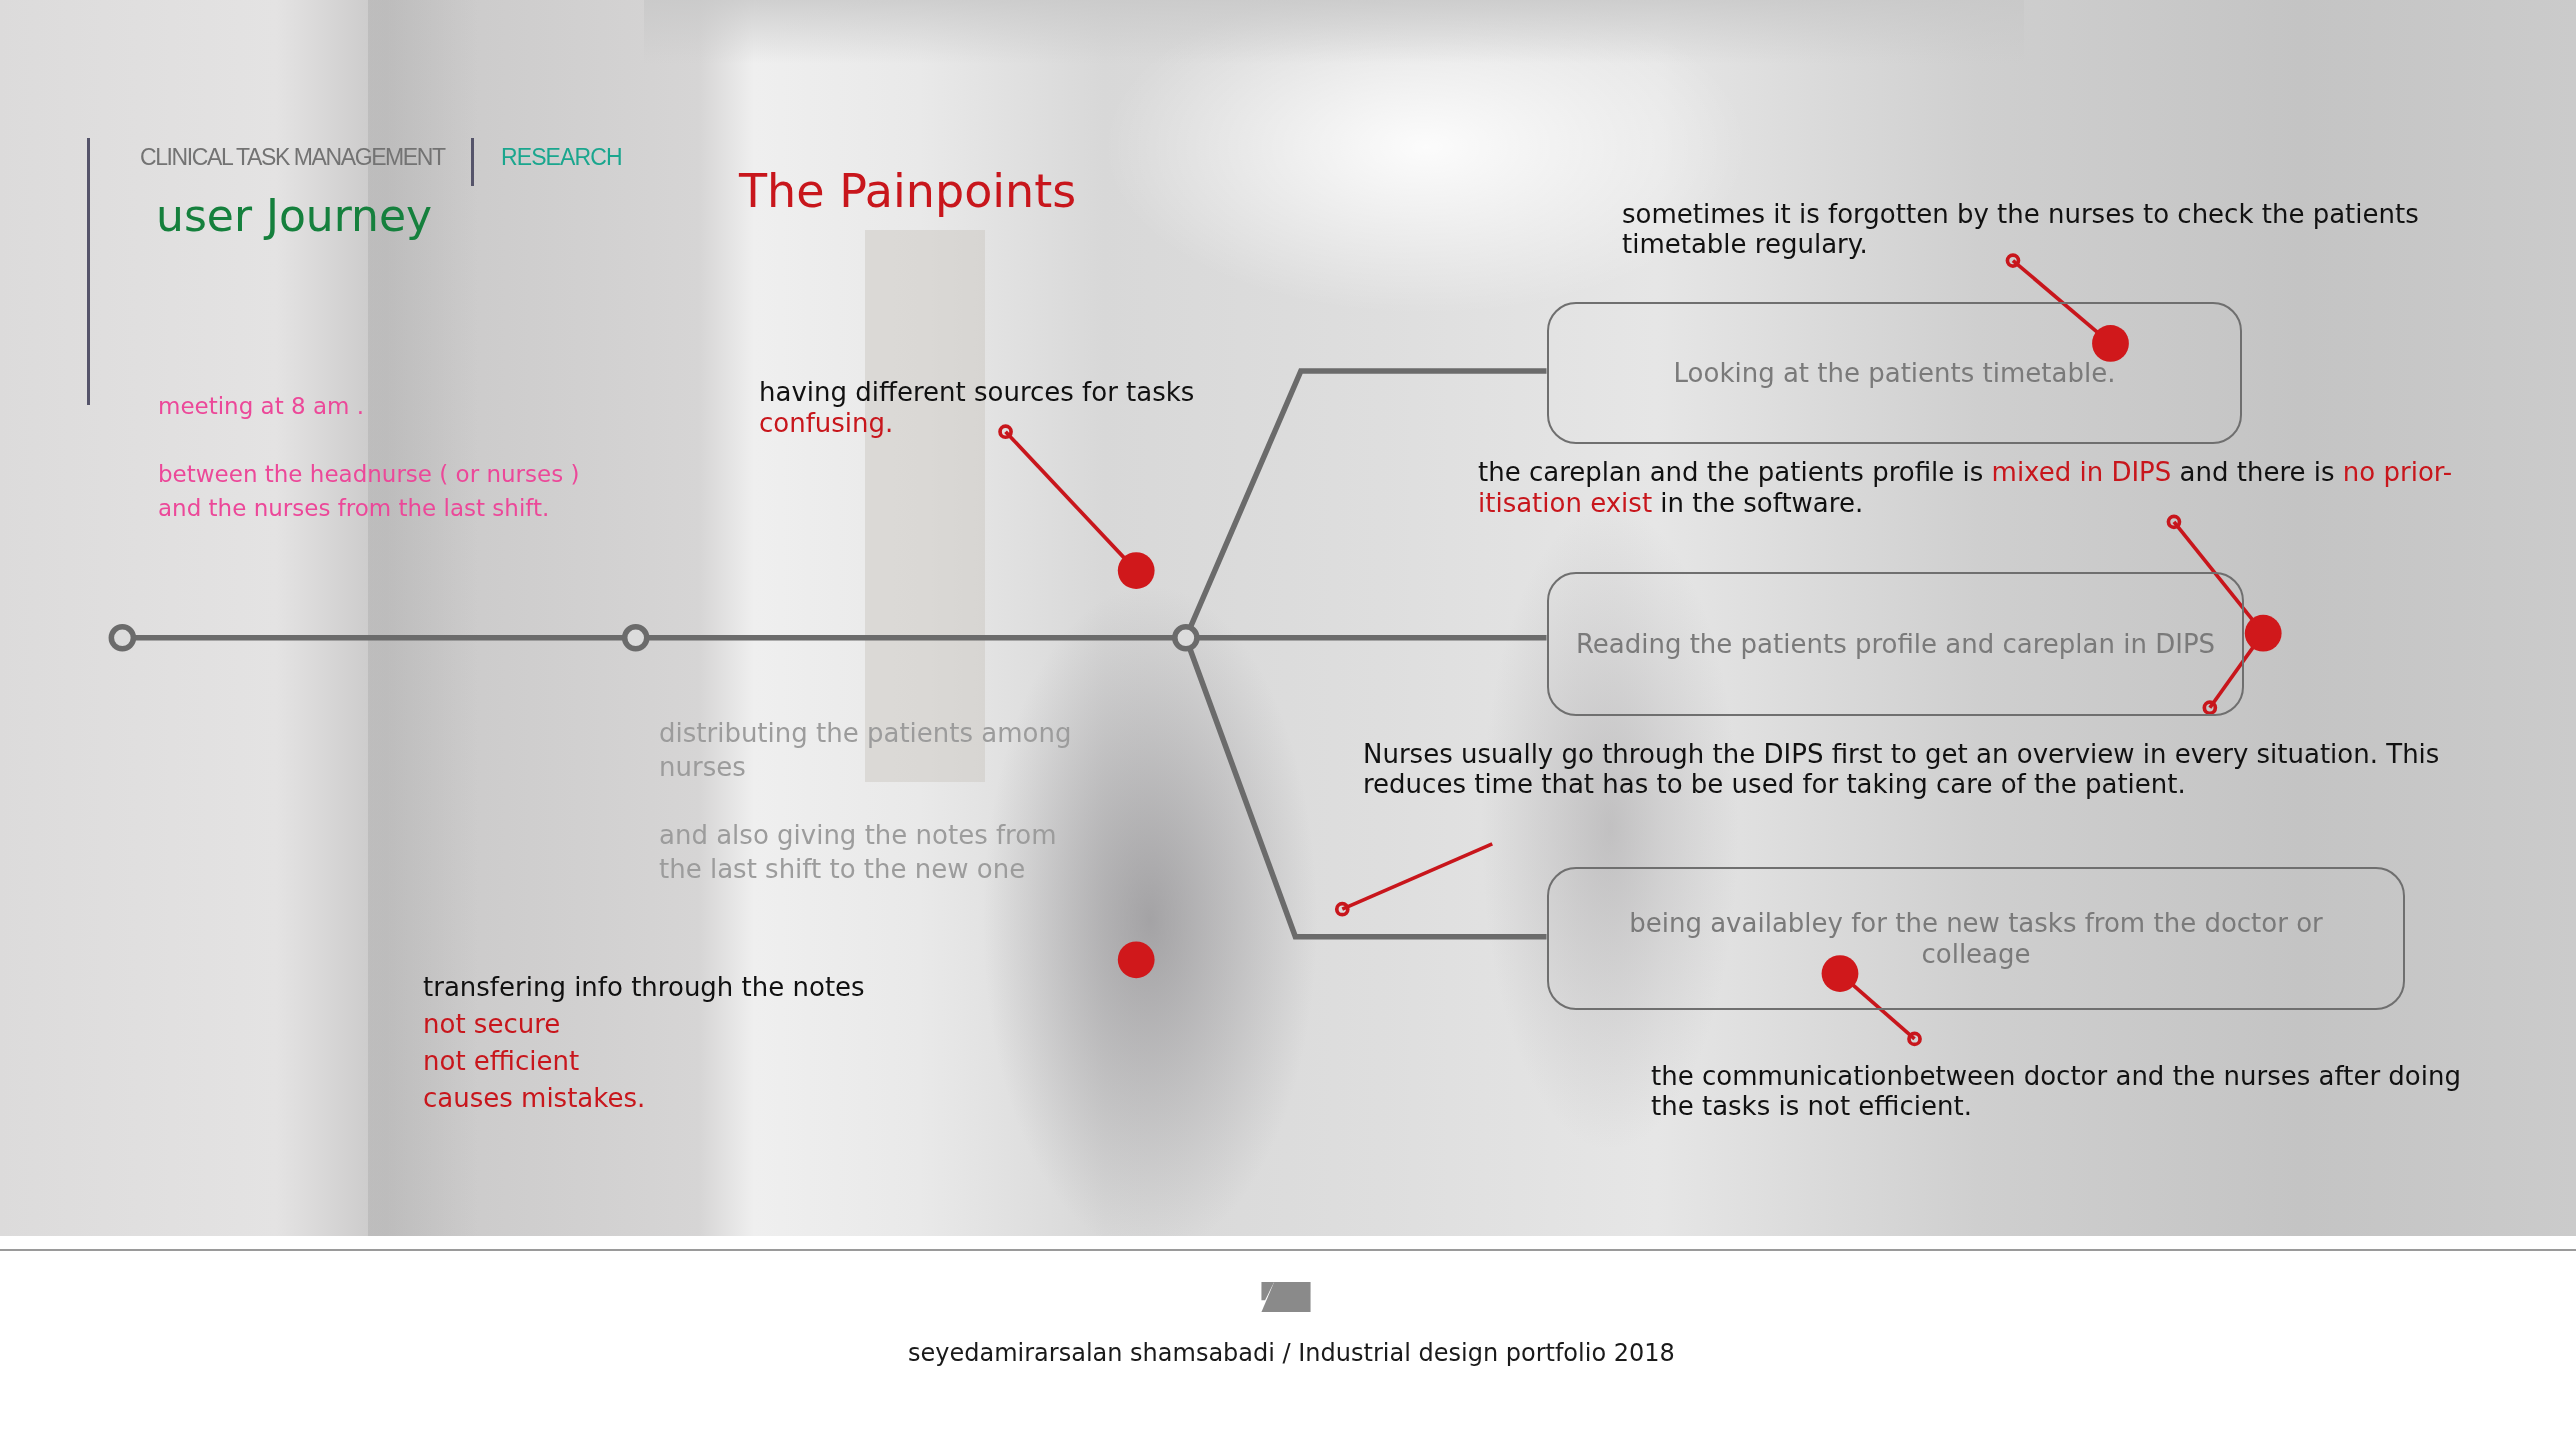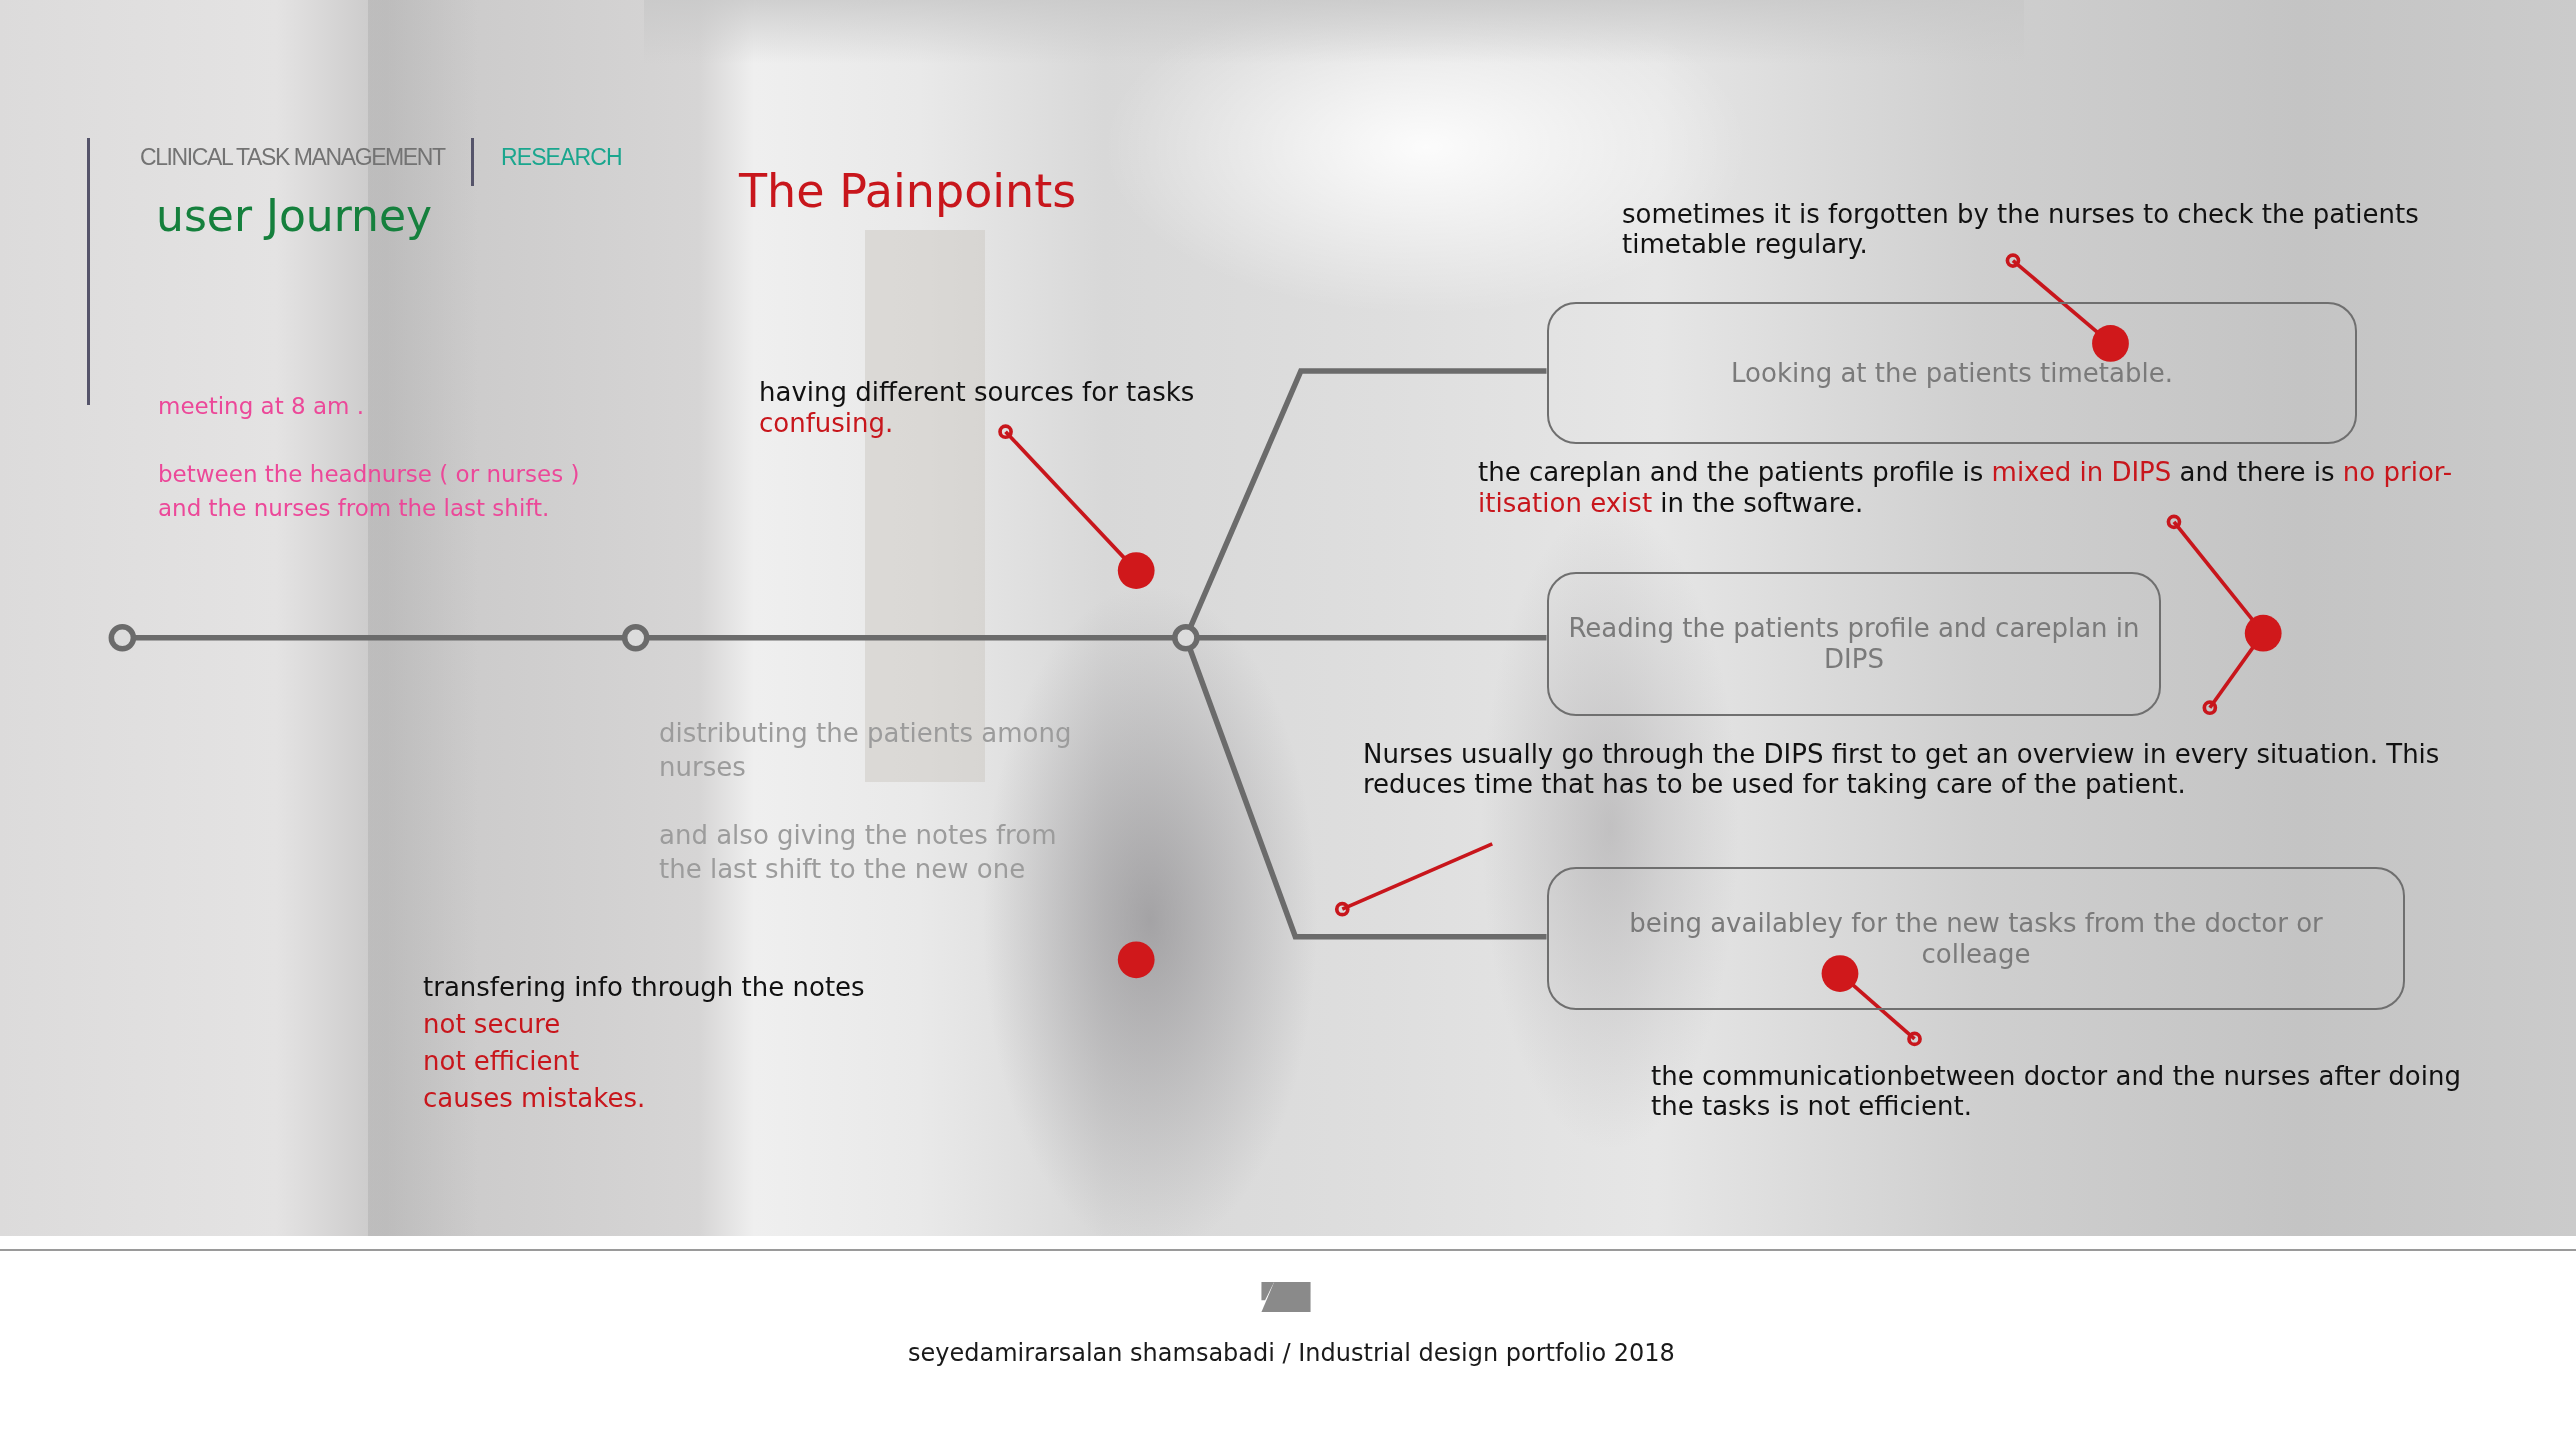--- a/index.html
+++ b/index.html
@@ -87,24 +87,24 @@
 
 <div class="txt muted" style="left:158px; top:389px;">meeting at 8 am .</div>
 <div class="txt muted" style="left:158px; top:457px;">between the headnurse ( or nurses )</div>
 <div class="txt muted" style="left:158px; top:491px;">and the nurses from the last shift.</div>
 
 <div class="txt faint" style="left:659px; top:716px;">distributing the patients among</div>
 <div class="txt faint" style="left:659px; top:750px;">nurses</div>
 <div class="txt faint" style="left:659px; top:818px;">and also giving the notes from</div>
 <div class="txt faint" style="left:659px; top:852px;">the last shift to the new one</div>
 
-<div class="box" style="left:1547px; top:302px; width:810px; height:142px;">
+<div class="box" style="left:1547px; top:302px; width:695px; height:142px;">
   <span>Looking at the patients timetable.</span>
 </div>
-<div class="box" style="left:1547px; top:572px; width:614px; height:144px;">
+<div class="box" style="left:1547px; top:572px; width:697px; height:144px;">
   <span>Reading the patients profile and careplan in DIPS</span>
 </div>
 <div class="box" style="left:1547px; top:867px; width:858px; height:143px; flex-direction:column;">
   <span>being availabley for the new tasks from the doctor or</span>
   <span>colleage</span>
 </div>
 
 <div class="txt body" style="left:759px; top:377px;">having different sources for tasks</div>
 <div class="txt body red" style="left:759px; top:408px;">confusing.</div>
 

